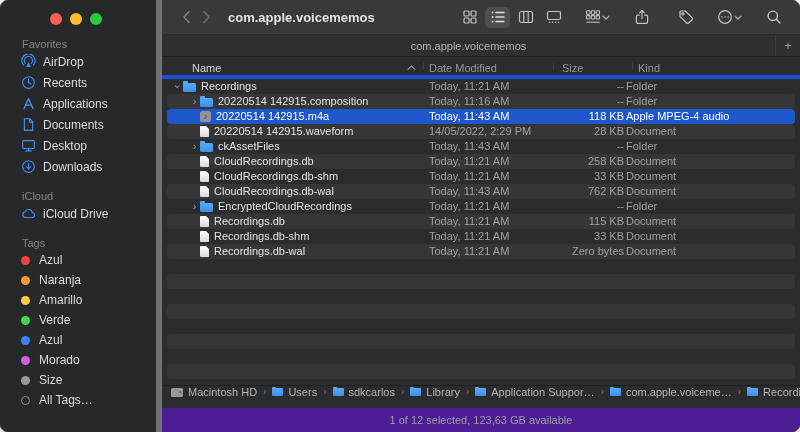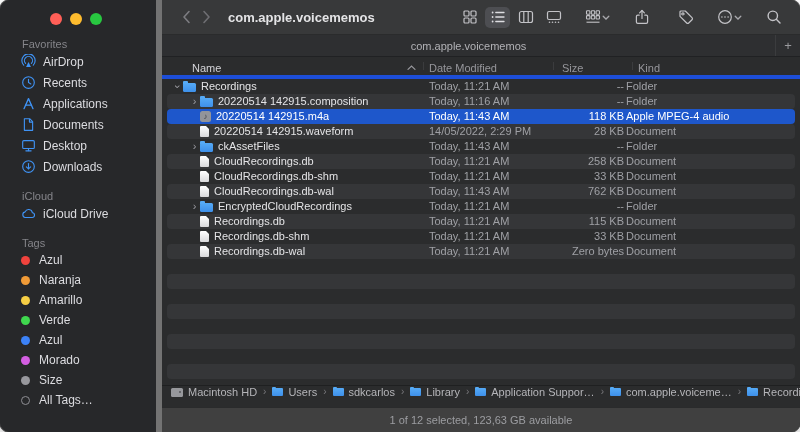--- a/index.html
+++ b/index.html
@@ -74,21 +74,21 @@
   .icon-audio{width:11px;height:11px;background:#93949a;border-radius:2.5px;flex:none;text-align:center;font-size:8px;line-height:11px;color:#3e3f44;}
   
   .pathbar{height:22px;background:#2b2c2d;border-top:1px solid #1f2021;display:flex;align-items:flex-start;padding:0 9px;font-size:11px;color:#b5b5b9;gap:6px;white-space:nowrap;overflow:hidden;flex:none;}
   .crumb{display:flex;align-items:center;gap:5px;}
   .crumb-sep{color:#78787c;font-size:10px;}
   .pb-folder{width:11px;height:8px;background:linear-gradient(#55aaf6,#3e90ea);border-radius:1px;position:relative;}
   .pb-folder::before{content:"";position:absolute;top:-1.5px;left:0;width:4px;height:2px;background:#55aaf6;border-radius:1px 1px 0 0;}
   .pb-drive{width:12px;height:9px;background:#97989c;border-radius:1.5px;position:relative;}
   .pb-drive::before{content:"";position:absolute;right:2px;top:3px;width:2px;height:2px;border-radius:50%;background:#55565a;}
   
-  .statusbar{height:25px;background:#404040;border-top:1px solid #2a2b2c;display:flex;align-items:center;justify-content:center;font-size:11px;color:#9c9da1;flex:none;}
+  .statusbar{height:25px;background:#4c1d95;border-top:1px solid #2a2b2c;display:flex;align-items:center;justify-content:center;font-size:11px;color:#9c9da1;flex:none;}
   svg{display:block;}
 </style>
 </head>
 <body>
 
 <div class="window">
 
   <div class="sidebar">
     <div class="lights">
       <div class="light close"></div>

